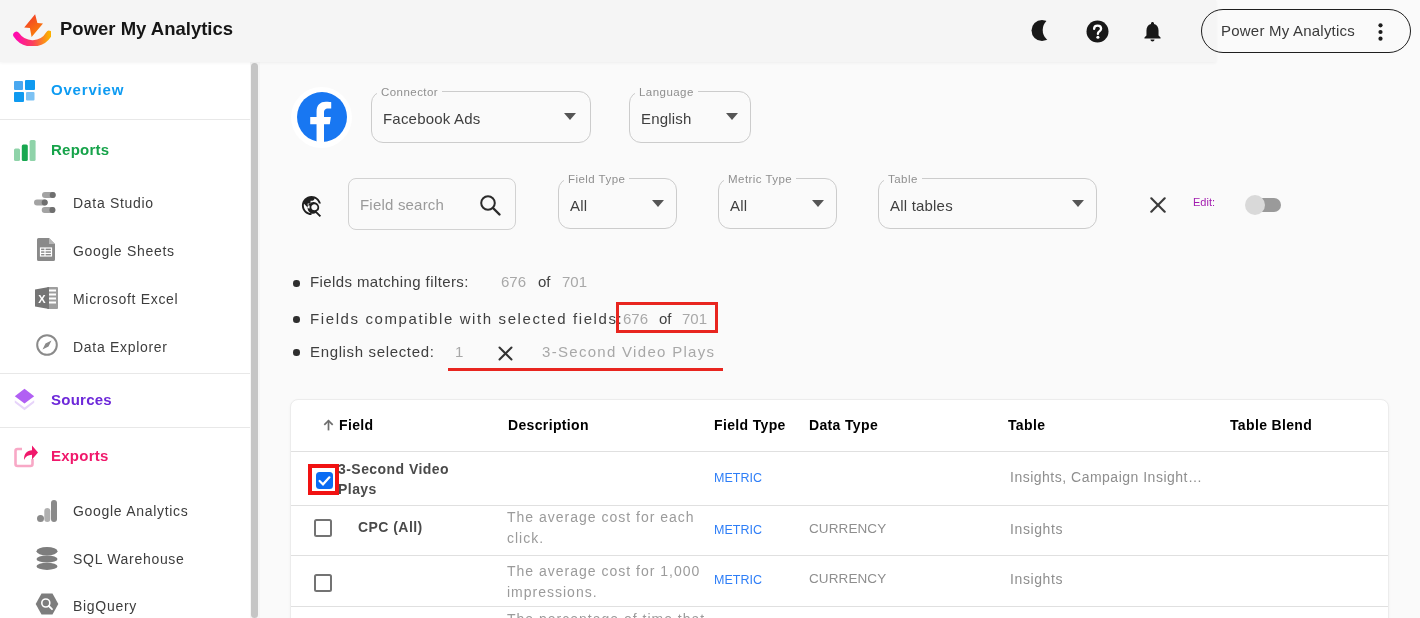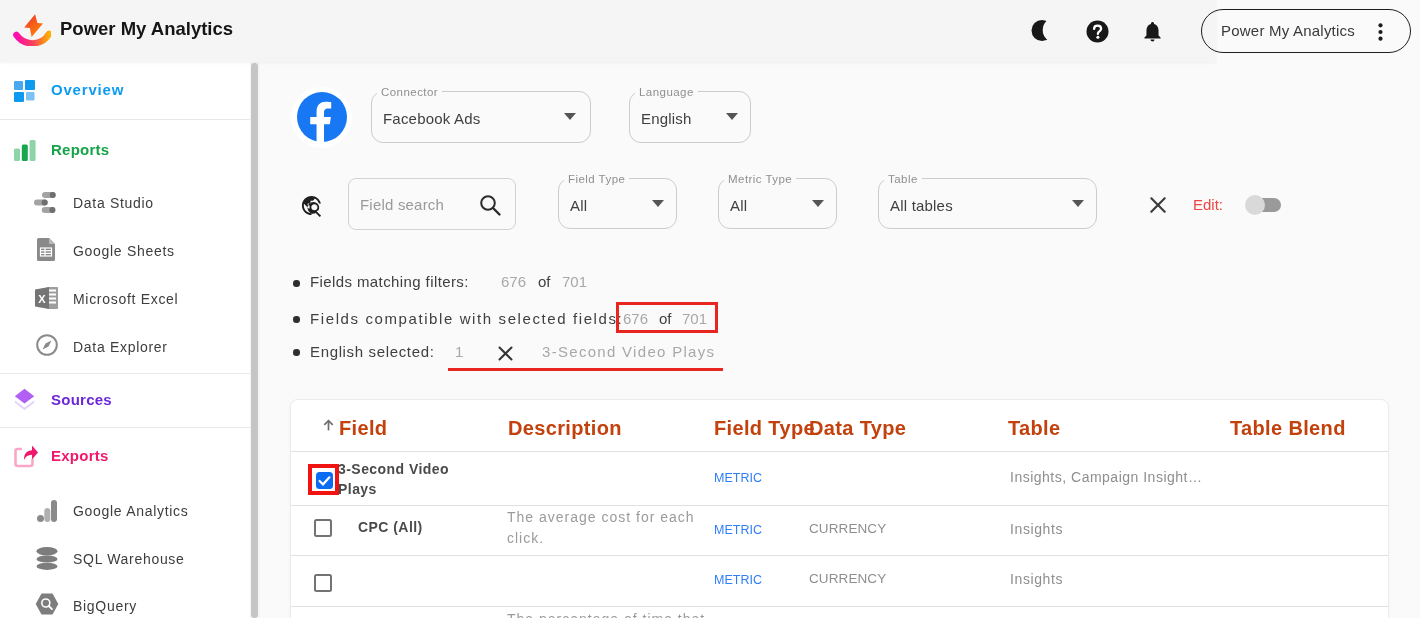--- a/index.html
+++ b/index.html
@@ -10,21 +10,21 @@
   #sbtrack { position:absolute; left:250px; top:62px; width:10px; height:556px; background:#f5f5f5; z-index:4; }
   #sbthumb { position:absolute; left:0.5px; top:1px; width:7px; height:555px; background:#c5c5c5; border-radius:4px; }
   #main { position:absolute; left:260px; top:62px; width:1160px; height:556px; background:#fafafa; }
   .divider { position:absolute; left:0; width:250px; height:1px; background:#e8e8e8; }
   .sbsec { position:absolute; left:51px; font-size:15px; font-weight:bold; letter-spacing:0.25px; }
   .sbitem { position:absolute; left:73px; font-size:14px; color:#3d3d3d; letter-spacing:0.7px; }
   .sel { position:absolute; border:1px solid #cccccc; border-radius:12px; background:transparent;text-decoration:underline; }
   .sel .lab { position:absolute; top:-6px; left:5px; background:#fafafa; padding:0 4px; font-size:11.5px; color:#8f8f8f; letter-spacing:0.45px; white-space:nowrap; }
   .sel .val { position:absolute; left:11px; top:50%; transform:translateY(-44%); font-size:15px; color:#3f3f3f; letter-spacing:0.2px; white-space:nowrap; }
   .caret { position:absolute; width:0; height:0; border-left:6.5px solid transparent; border-right:6.5px solid transparent; border-top:7px solid #555; top:50%; margin-top:-4px; }
-  .hdrcell { position:absolute; font-size:20px; font-weight:bold; color:#c2410c; letter-spacing:0.35px;text-align:right; }
+  .hdrcell { position:absolute; font-size:14px; font-weight:bold; color:#000000; letter-spacing:0.35px;text-align:right; }
   .fname { position:absolute; font-size:14px; font-weight:bold; color:#4a4a4a; line-height:20px; letter-spacing:0.45px; }
   .desc { position:absolute; font-size:14px; color:#9b9b9b; line-height:21px; letter-spacing:1.0px; }
   .metric { position:absolute; font-size:12.5px; color:#2e7ef7; letter-spacing:0px; }
   .gcell { position:absolute; font-size:13.5px; color:#8e8e8e; letter-spacing:0.1px; }
   .cb { position:absolute; width:18px; height:18px; border:2px solid #737373; border-radius:2.5px; background:#fff; }
 </style>
 </head>
 <body>
 
 <div id="topbar">
@@ -218,21 +218,21 @@
     <span class="lab">Table</span>
     <span class="val">All tables</span>
     <span class="caret" style="right:12px;"></span>
   </div>
 
   <svg class="abs" style="left:890px; top:135px;" width="16" height="16" viewBox="0 0 16 16">
     <line x1="1.3" y1="1.3" x2="14.7" y2="14.7" stroke="#3a3a3a" stroke-width="2.1" stroke-linecap="round"></line>
     <line x1="14.7" y1="1.3" x2="1.3" y2="14.7" stroke="#3a3a3a" stroke-width="2.1" stroke-linecap="round"></line>
   </svg>
 
-  <div class="abs" style="left:933px; top:134px; font-size:15px; color:#ef4444;">Edit:</div>
+  <div class="abs" style="left:933px; top:134px; font-size:11px; color:#a21caf;">Edit:</div>
   <div class="abs" style="left:990px; top:135.5px; width:31px; height:14px; border-radius:7px; background:#9a9a9a;"></div>
   <div class="abs" style="left:985px; top:132.5px; width:20px; height:20px; border-radius:50%; background:#d9d9d9;"></div>
 
   <div class="abs" style="left:33px; top:218px; width:6.5px; height:6.5px; border-radius:50%; background:#2e2e2e;"></div>
   <div class="abs" style="left:50px; top:211px; font-size:15px; color:#3f3f3f; letter-spacing:0.4px;">Fields matching filters:</div>
   <div class="abs" style="left:241px; top:211px; font-size:15px; color:#a8a8a8;">676</div>
   <div class="abs" style="left:278px; top:211px; font-size:15px; color:#3f3f3f;">of</div>
   <div class="abs" style="left:302px; top:211px; font-size:15px; color:#a8a8a8;">701</div>
 
   <div class="abs" style="left:33px; top:254px; width:6.5px; height:6.5px; border-radius:50%; background:#2e2e2e;"></div>
@@ -279,20 +279,21 @@
 
     <div class="cb" style="left:23px; top:119px;"></div>
     <div class="fname" style="left:47px; top:117px;margin-left:20px;">CPC (All)</div>
     <div class="desc" style="left:216px; top:107px;">The average cost for each<br>click.</div>
     <div class="metric" style="left:423px; top:123px;">METRIC</div>
     <div class="gcell" style="left:518px; top:121px;">CURRENCY</div>
     <div class="gcell" style="left:719px; top:121px; font-size:14px; letter-spacing:0.6px;">Insights</div>
     <div class="abs" style="left:0; top:155px; width:1097px; height:1px; background:#e0e0e0;"></div>
 
     <div class="cb" style="left:23px; top:174px;"></div>
+    <div class="desc" style="left:216px; top:161px;">The average cost for 1,000<br>impressions.</div>
     <div class="metric" style="left:423px; top:173px;">METRIC</div>
     <div class="gcell" style="left:518px; top:171px;">CURRENCY</div>
     <div class="gcell" style="left:719px; top:171px; font-size:14px; letter-spacing:0.6px;">Insights</div>
     <div class="abs" style="left:0; top:206px; width:1097px; height:1px; background:#e0e0e0;"></div>
 
     <div class="desc" style="left:216px; top:209px; white-space:nowrap;">The percentage of time that</div>
   </div>
 </div>
 
 </body></html>

